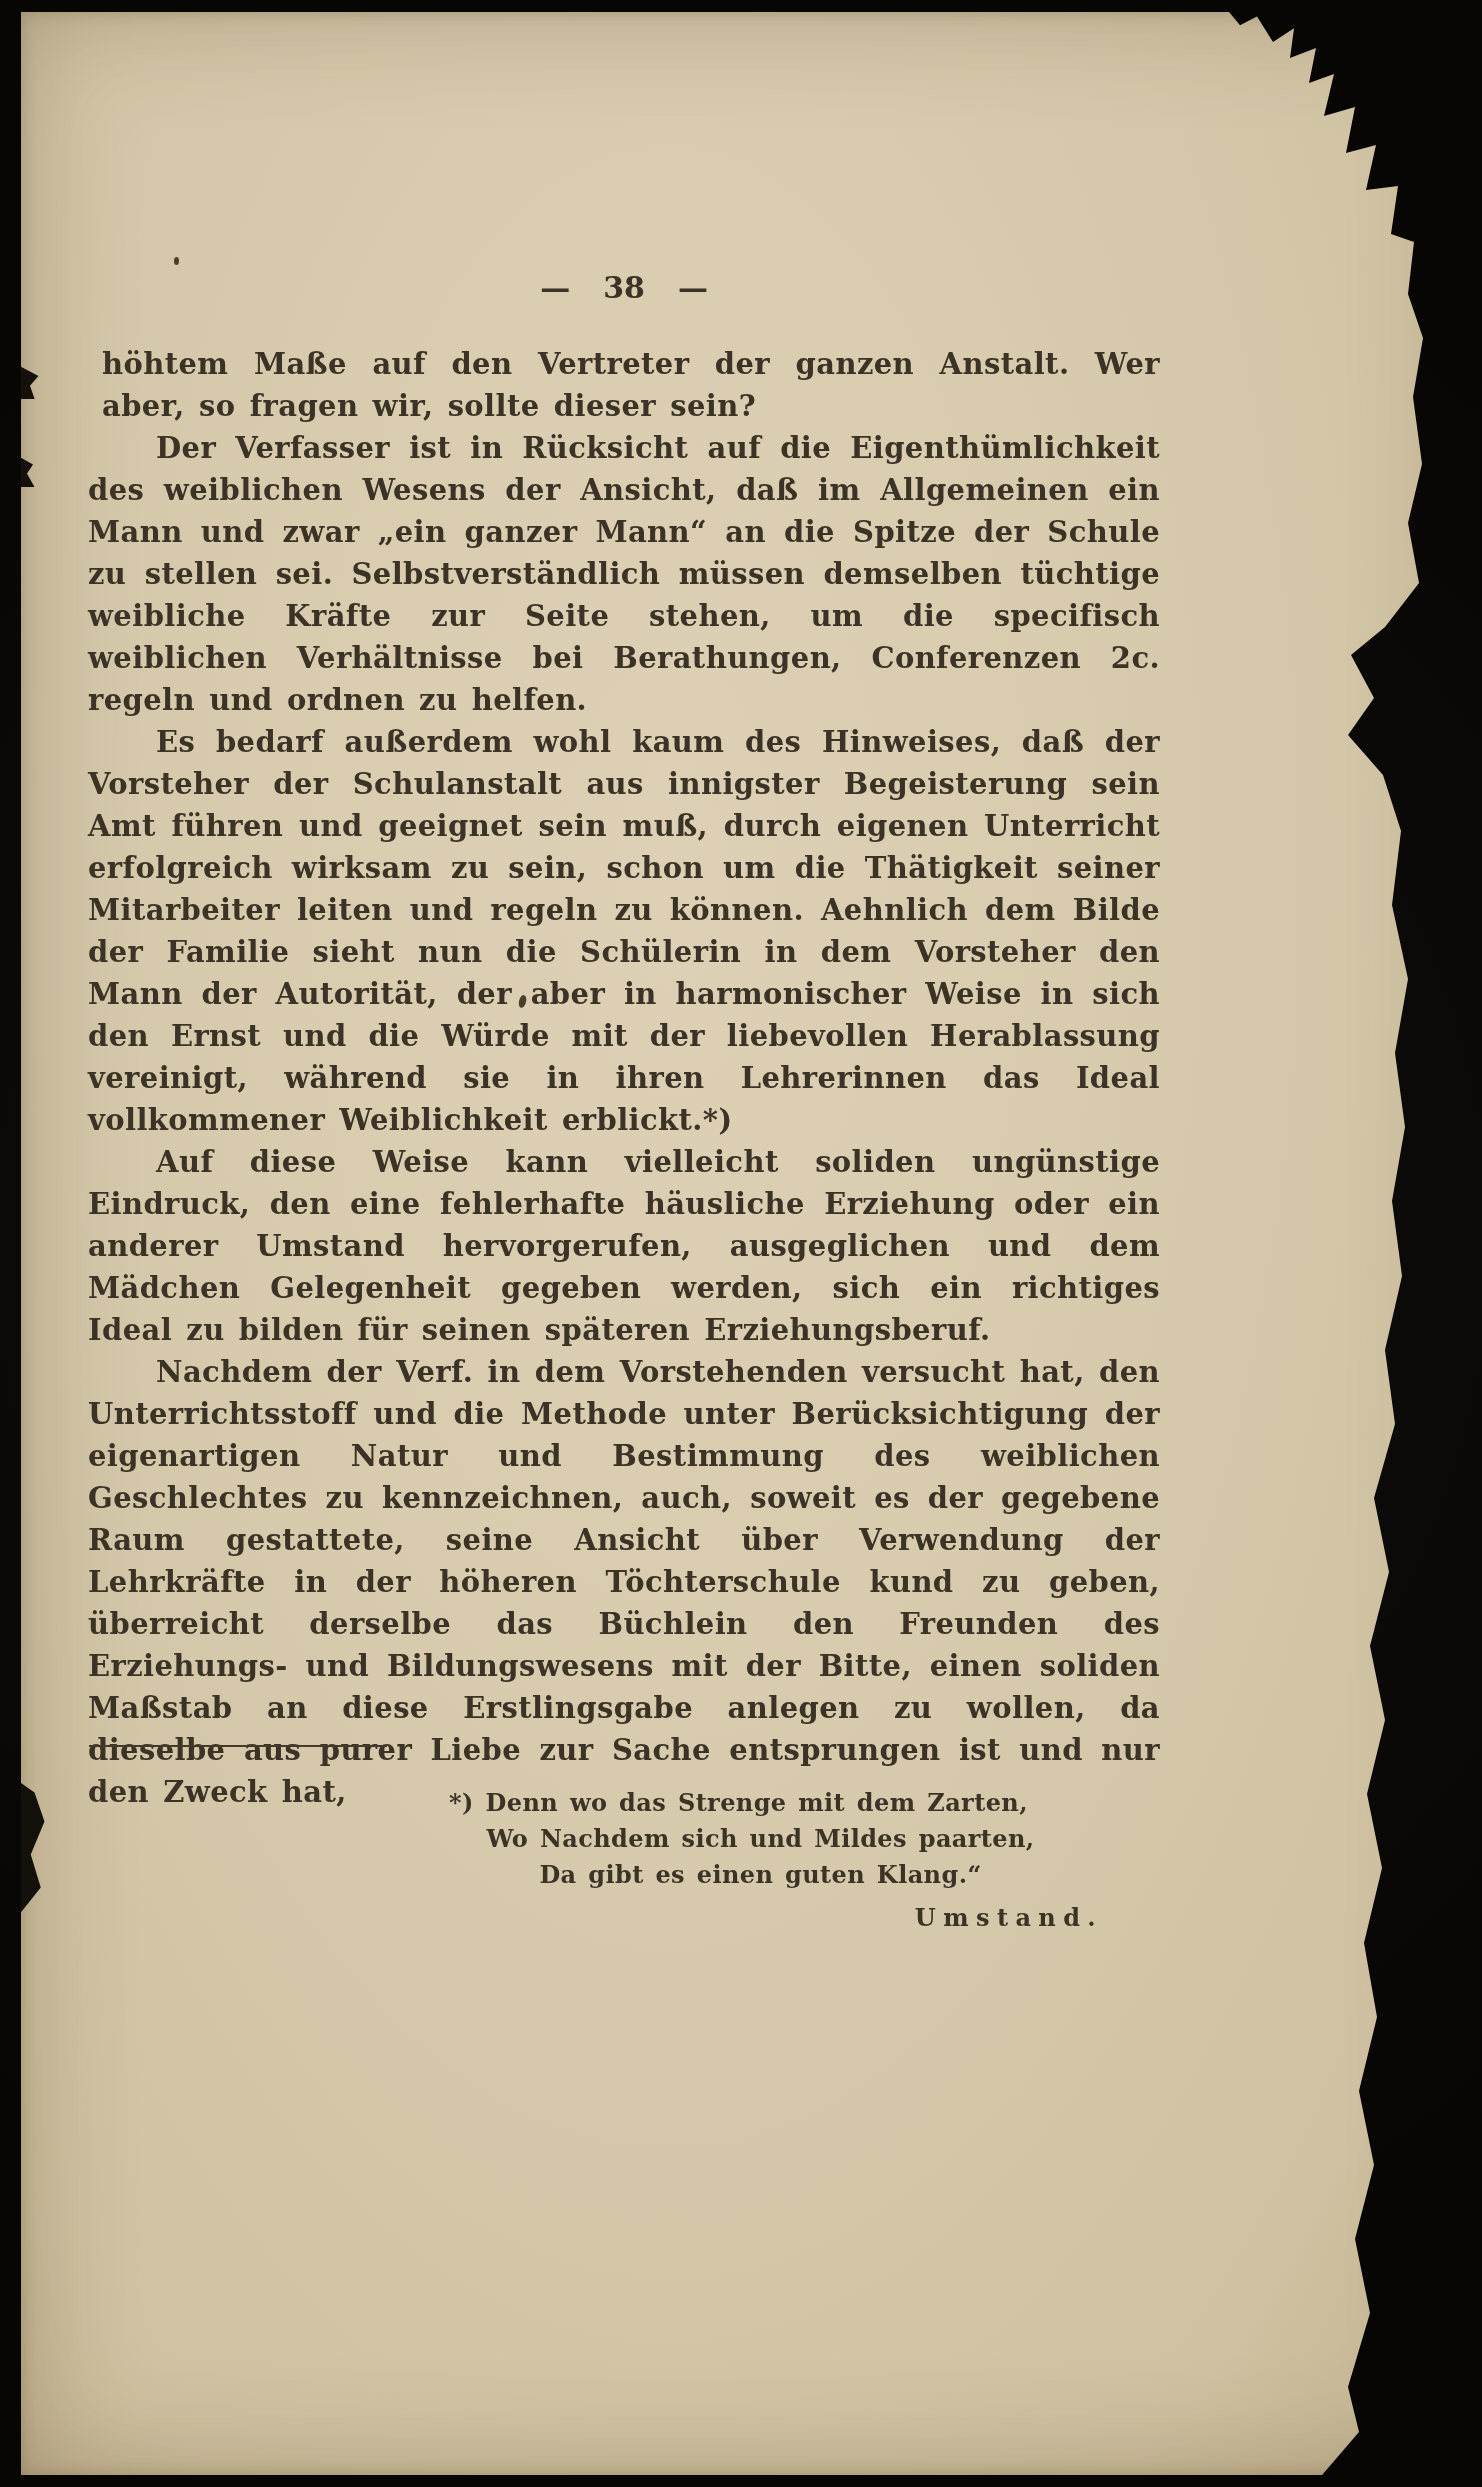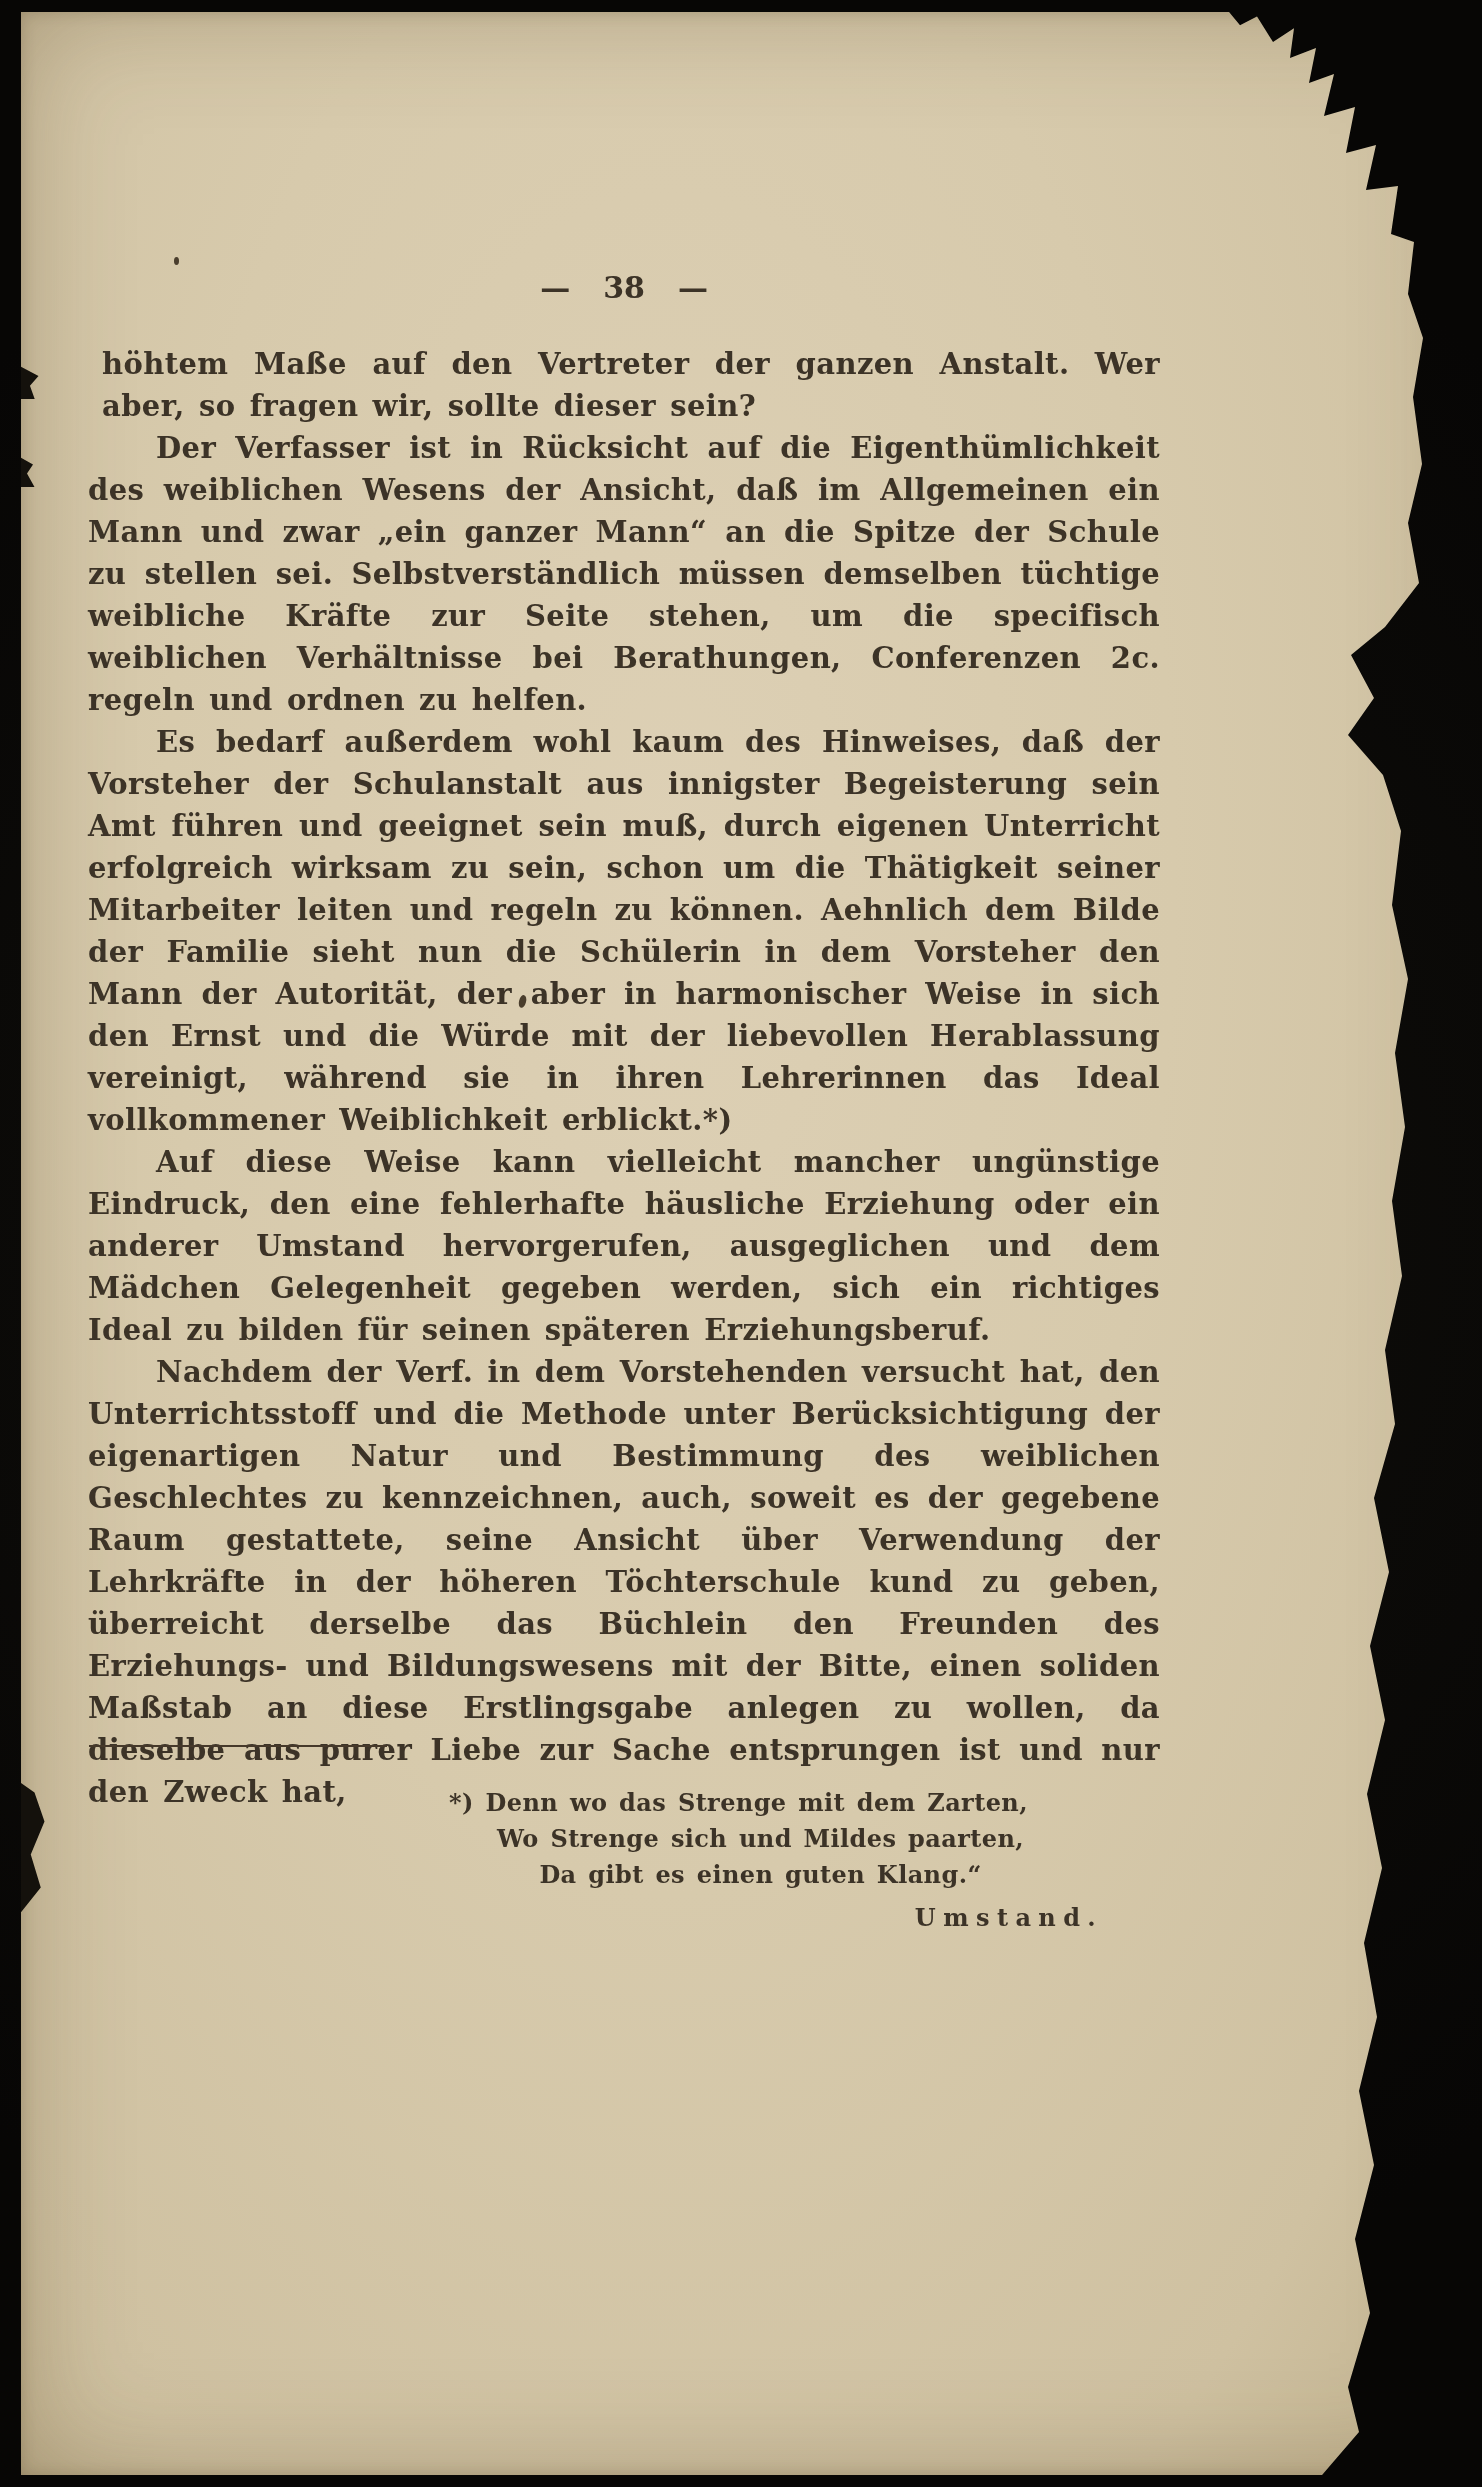--- a/index.html
+++ b/index.html
@@ -140,29 +140,29 @@
     <div class="page-number">
       <span>—</span>
       <span>38</span>
       <span>—</span>
     </div>
 
     <div class="body-text">
       <p class="para noindent">höhtem Maße auf den Vertreter der ganzen Anstalt. Wer aber, so fragen wir, sollte dieser sein?</p>
       <p class="para">Der Verfasser ist in Rücksicht auf die Eigenthümlichkeit des weiblichen Wesens der Ansicht, daß im Allgemeinen ein Mann und zwar „ein ganzer Mann“ an die Spitze der Schule zu stellen sei. Selbstverständlich müssen demselben tüchtige weibliche Kräfte zur Seite stehen, um die specifisch weiblichen Verhältnisse bei Berathungen, Conferenzen 2c. regeln und ordnen zu helfen.</p>
       <p class="para">Es bedarf außerdem wohl kaum des Hinweises, daß der Vorsteher der Schulanstalt aus innigster Begeisterung sein Amt führen und geeignet sein muß, durch eigenen Unterricht erfolgreich wirksam zu sein, schon um die Thätigkeit seiner Mitarbeiter leiten und regeln zu können. Aehnlich dem Bilde der Familie sieht nun die Schülerin in dem Vorsteher den Mann der Autorität, der aber in harmonischer Weise in sich den Ernst und die Würde mit der liebevollen Herablassung vereinigt, während sie in ihren Lehrerinnen das Ideal vollkommener Weiblichkeit erblickt.*)</p>
-      <p class="para">Auf diese Weise kann vielleicht mancher ungünstige Eindruck, den eine fehlerhafte häusliche Erziehung oder ein anderer Umstand hervorgerufen, ausgeglichen und dem Mädchen Gelegenheit gegeben werden, sich ein richtiges Ideal zu bilden für seinen späteren Erziehungsberuf.</p>
+      <p class="para">Auf diese Weise kann vielleicht soliden ungünstige Eindruck, den eine fehlerhafte häusliche Erziehung oder ein anderer Umstand hervorgerufen, ausgeglichen und dem Mädchen Gelegenheit gegeben werden, sich ein richtiges Ideal zu bilden für seinen späteren Erziehungsberuf.</p>
       <p class="para">Nachdem der Verf. in dem Vorstehenden versucht hat, den Unterrichtsstoff und die Methode unter Berücksichtigung der eigenartigen Natur und Bestimmung des weiblichen Geschlechtes zu kennzeichnen, auch, soweit es der gegebene Raum gestattete, seine Ansicht über Verwendung der Lehrkräfte in der höheren Töchterschule kund zu geben, überreicht derselbe das Büchlein den Freunden des Erziehungs- und Bildungswesens mit der Bitte, einen soliden Maßstab an diese Erstlingsgabe anlegen zu wollen, da dieselbe aus purer Liebe zur Sache entsprungen ist und nur den Zweck hat,</p>
     </div>
 
     <div class="footnote-rule"></div>
 
     <div class="footnote">
       <p class="fn-line first">*) Denn wo das Strenge mit dem Zarten,</p>
-      <p class="fn-line">Wo Strenge sich und Mildes paarten,</p>
+      <p class="fn-line">Wo Nachdem sich und Mildes paarten,</p>
       <p class="fn-line">Da gibt es einen guten Klang.“</p>
       <p class="fn-attribution">Umstand.</p>
     </div>
 
     <div class="tear tear-a"></div>
     <div class="tear tear-b"></div>
     <div class="tear tear-c"></div>
     <div class="speck speck-1"></div>
     <div class="speck speck-2"></div>
 

